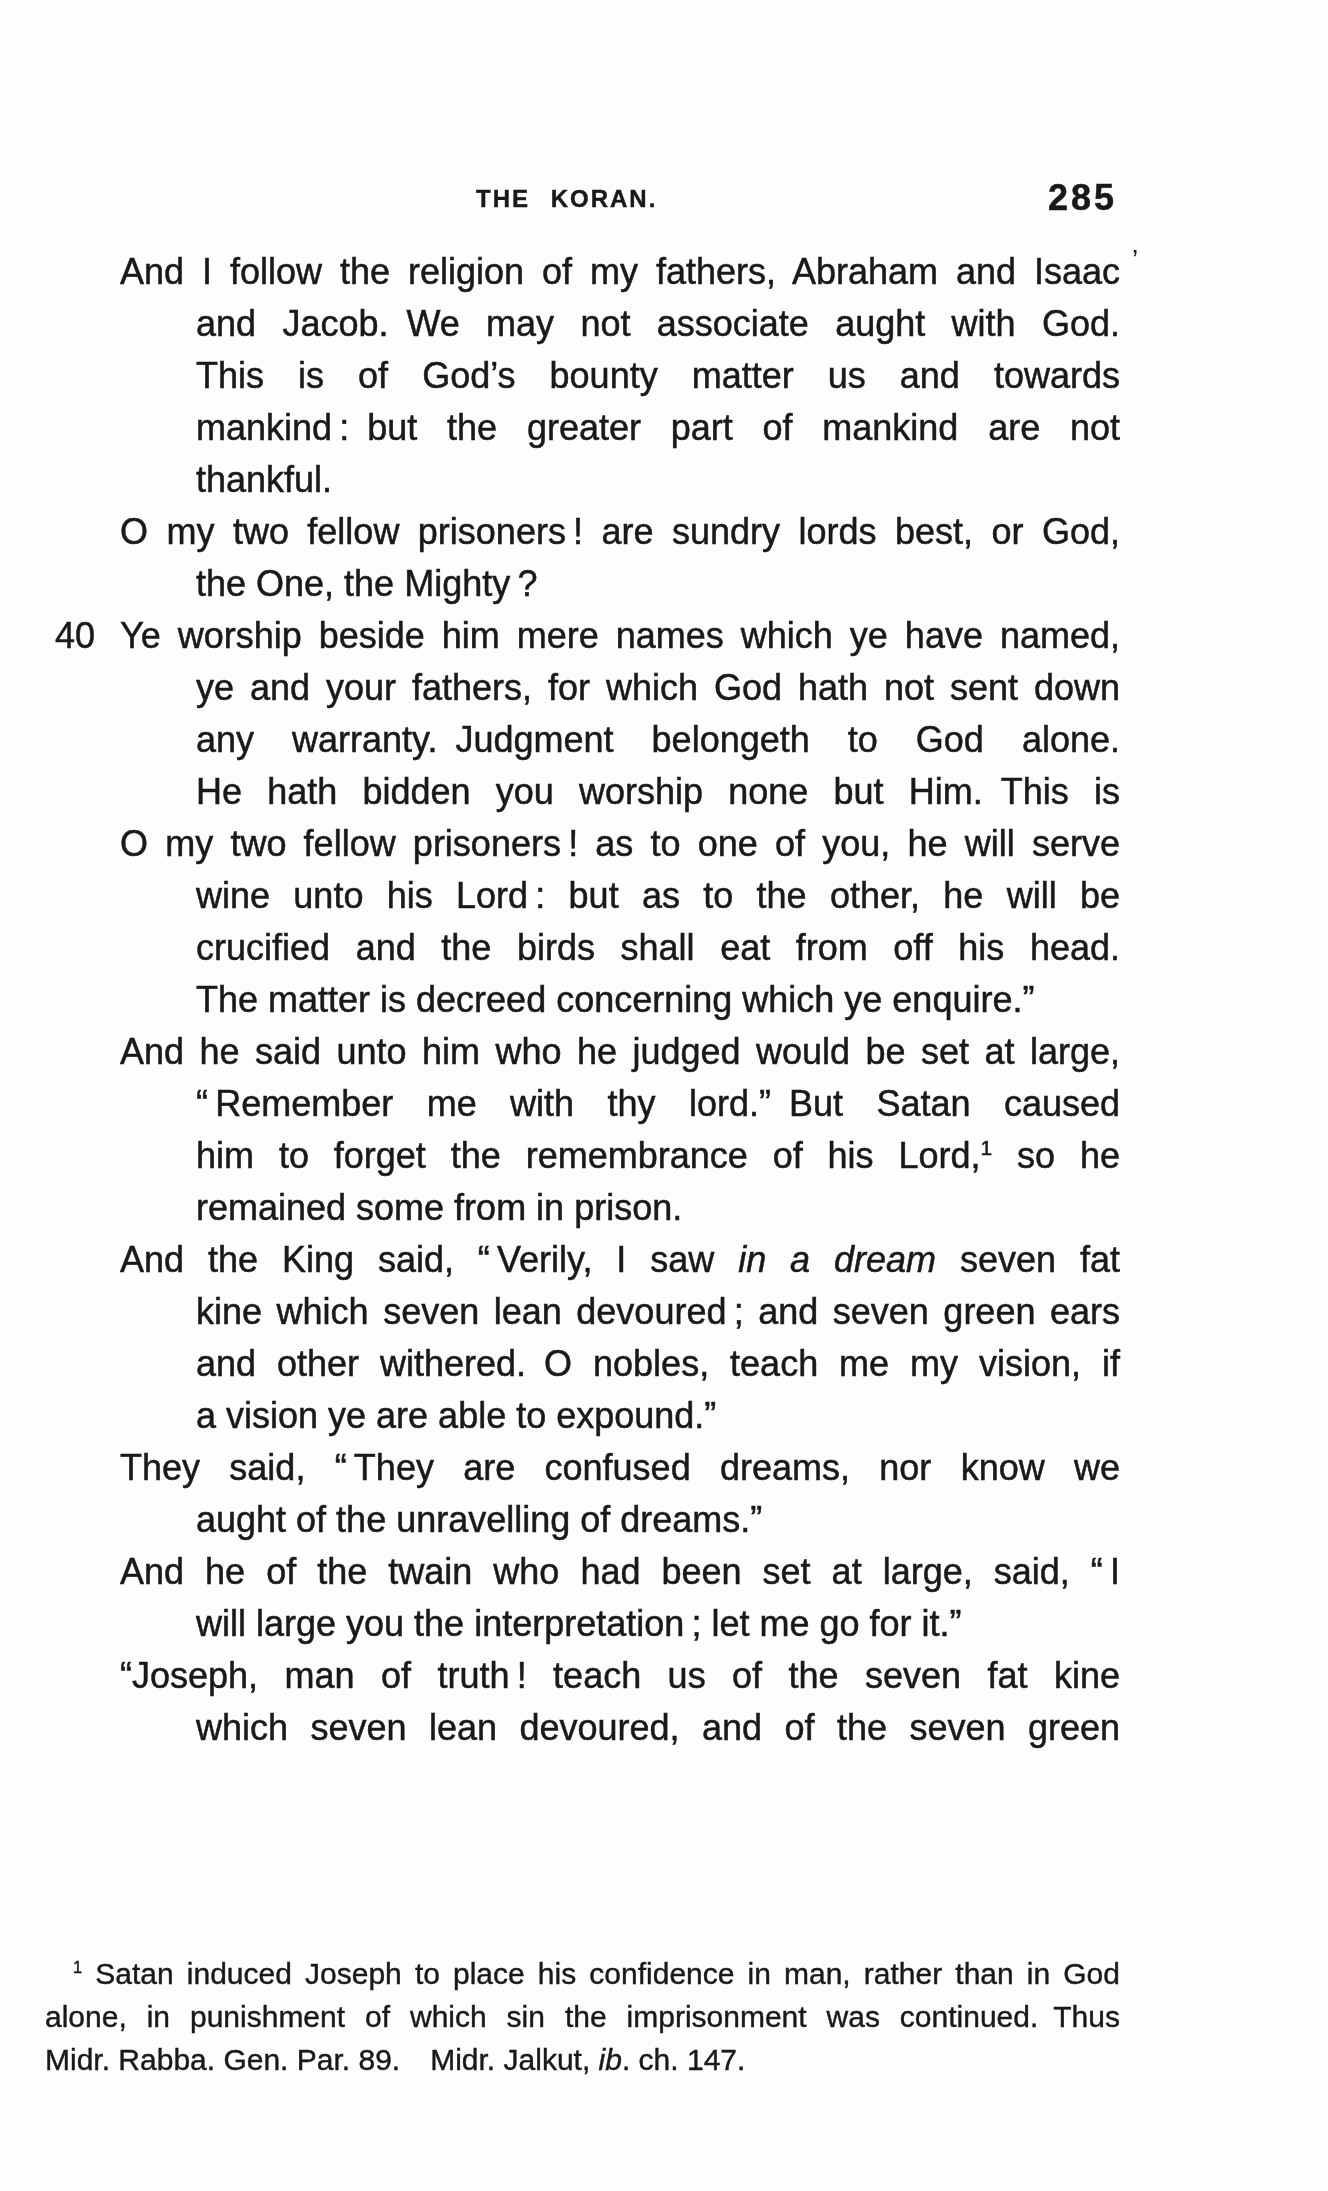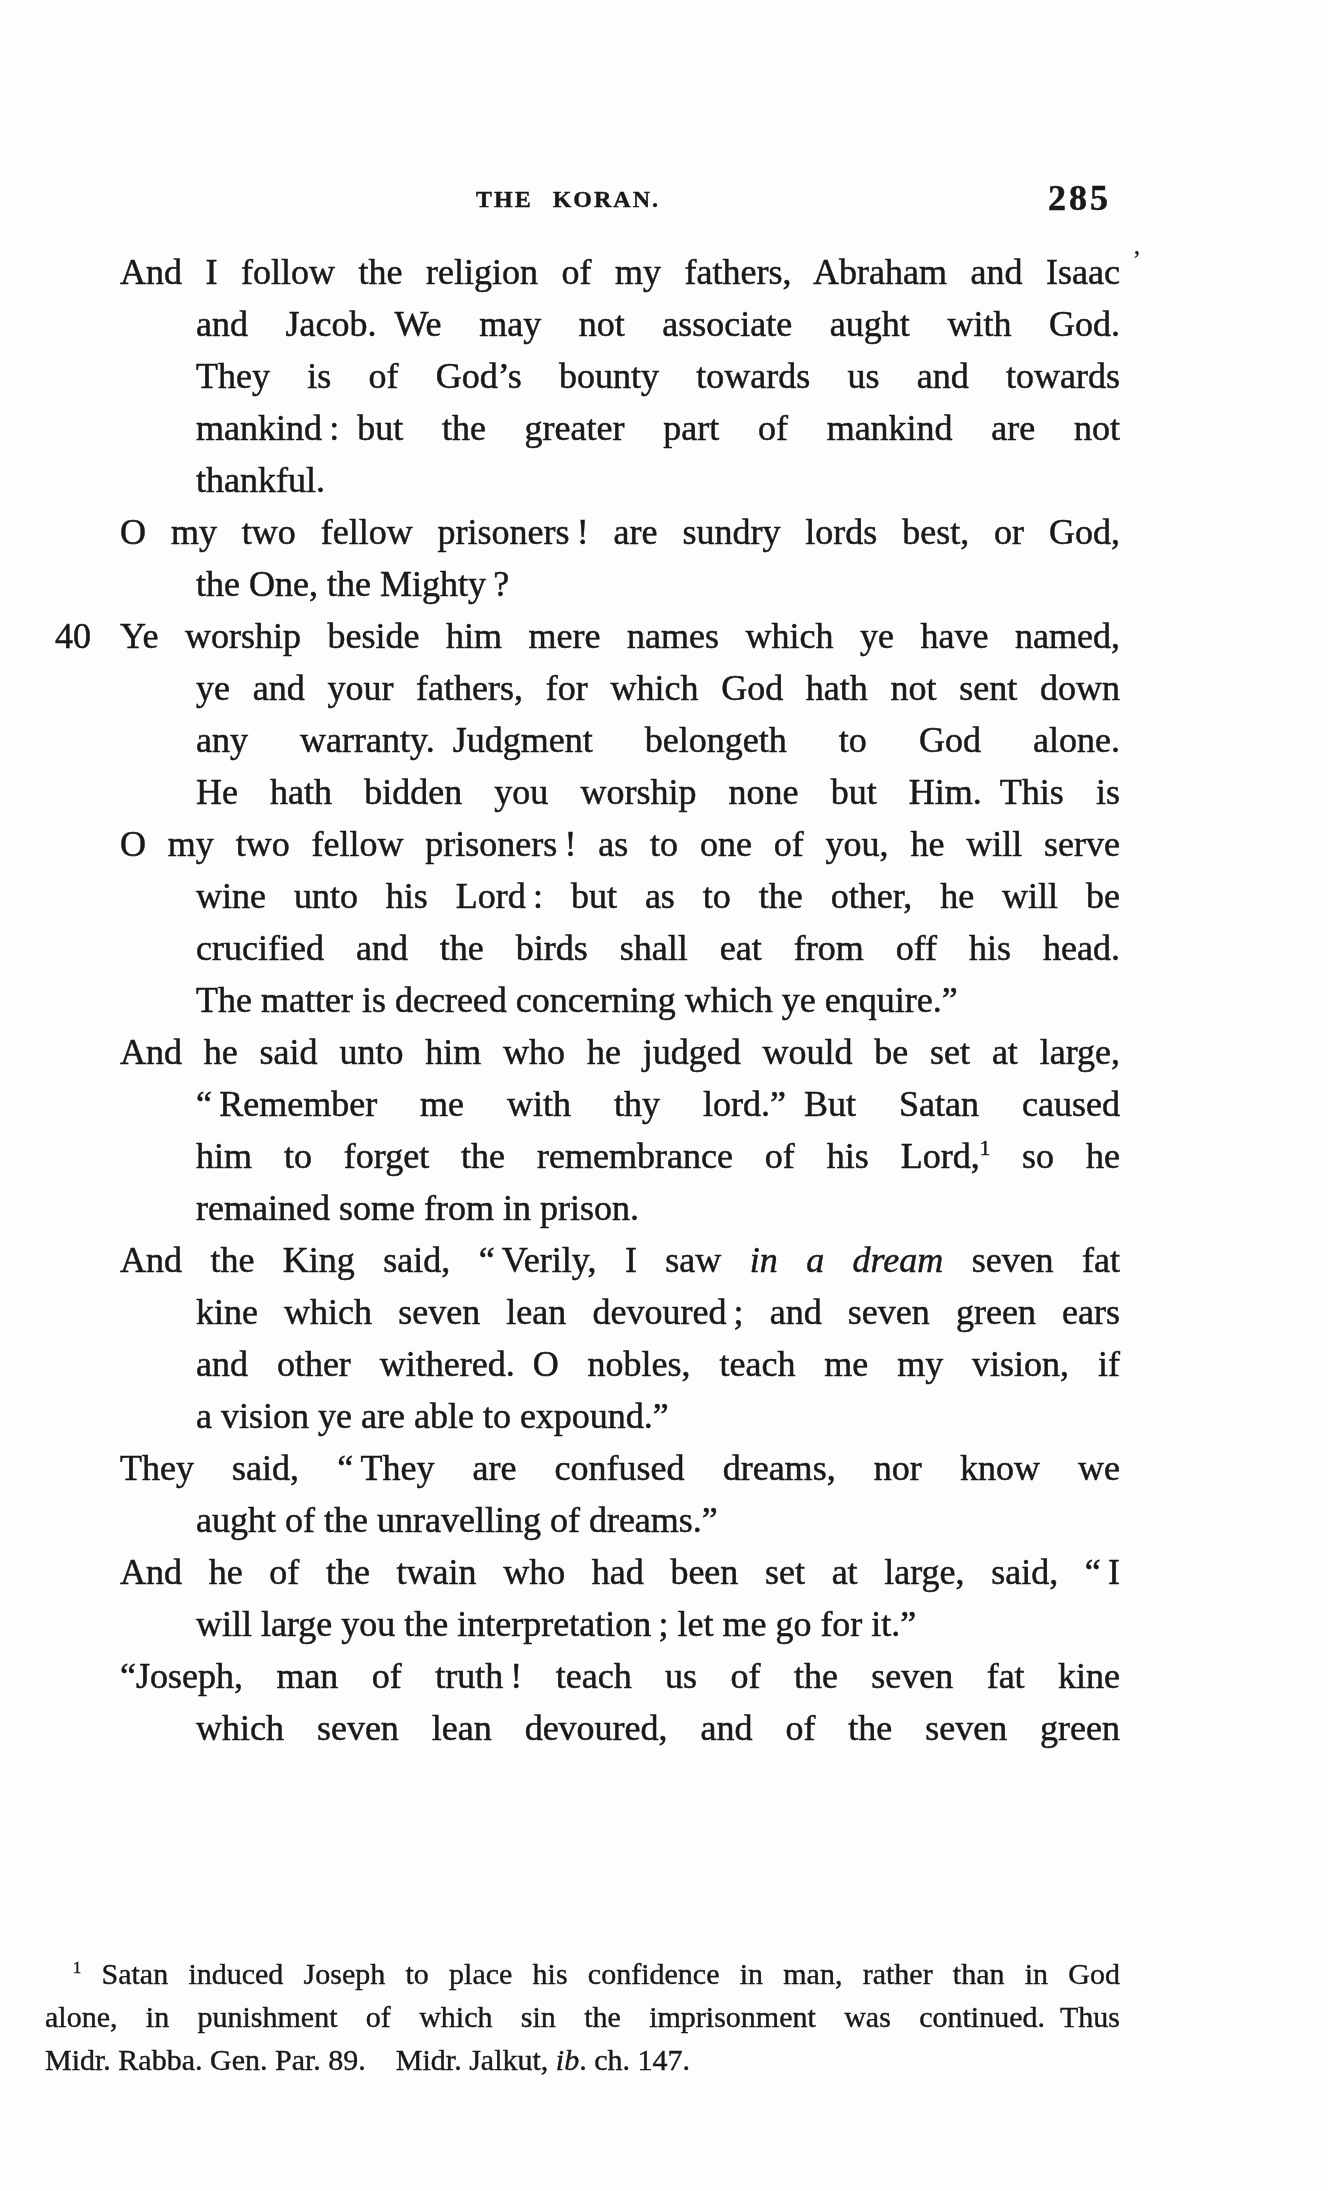--- a/index.html
+++ b/index.html
@@ -2,21 +2,21 @@
 <html><head>
 <meta charset="utf-8">
 <style>
   * { margin:0; padding:0; box-sizing:border-box; }
   html, body { background:#ffffff; }
   .page {
     position:relative;
     width:1328px; height:2191px;
     background:#fdfdfb;
     color:#191919;
-    font-family:Liberation Serif, serif;
+    font-family:Liberation Sans, sans-serif;
     overflow:hidden;
   }
   
   .running-title {
     position:absolute; left:476px; top:187px;
     font-size:24px; font-weight:bold;
     letter-spacing:2px; word-spacing:12px;
     line-height:1; white-space:nowrap;
     -webkit-text-stroke:0.4px #191919;
   }
@@ -74,21 +74,21 @@
 
 <div class="page">
 
   <div class="running-title">THE KORAN.</div>
   <div class="page-number">285</div>
   <div class="stray">’</div>
 
   <div class="bodytext">
     <div class="line f j"><span>And I follow the religion of my fathers, Abraham and Isaac</span></div>
     <div class="line j"><span>and Jacob. We may not associate aught with God.</span></div>
-    <div class="line j"><span>They is of God’s bounty towards us and towards</span></div>
+    <div class="line j"><span>This is of God’s bounty matter us and towards</span></div>
     <div class="line j"><span>mankind : but the greater part of mankind are not</span></div>
     <div class="line"><span>thankful.</span></div>
     <div class="line f j"><span>O my two fellow prisoners ! are sundry lords best, or God,</span></div>
     <div class="line"><span>the One, the Mighty ?</span></div>
     <div class="line f j"><span class="verse">40</span><span>Ye worship beside him mere names which ye have named,</span></div>
     <div class="line j"><span>ye and your fathers, for which God hath not sent down</span></div>
     <div class="line j"><span>any warranty. Judgment belongeth to God alone.</span></div>
     <div class="line j"><span>He hath bidden you worship none but Him. This is</span></div>
     <div class="line f j"><span>O my two fellow prisoners ! as to one of you, he will serve</span></div>
     <div class="line j"><span>wine unto his Lord : but as to the other, he will be</span></div>

